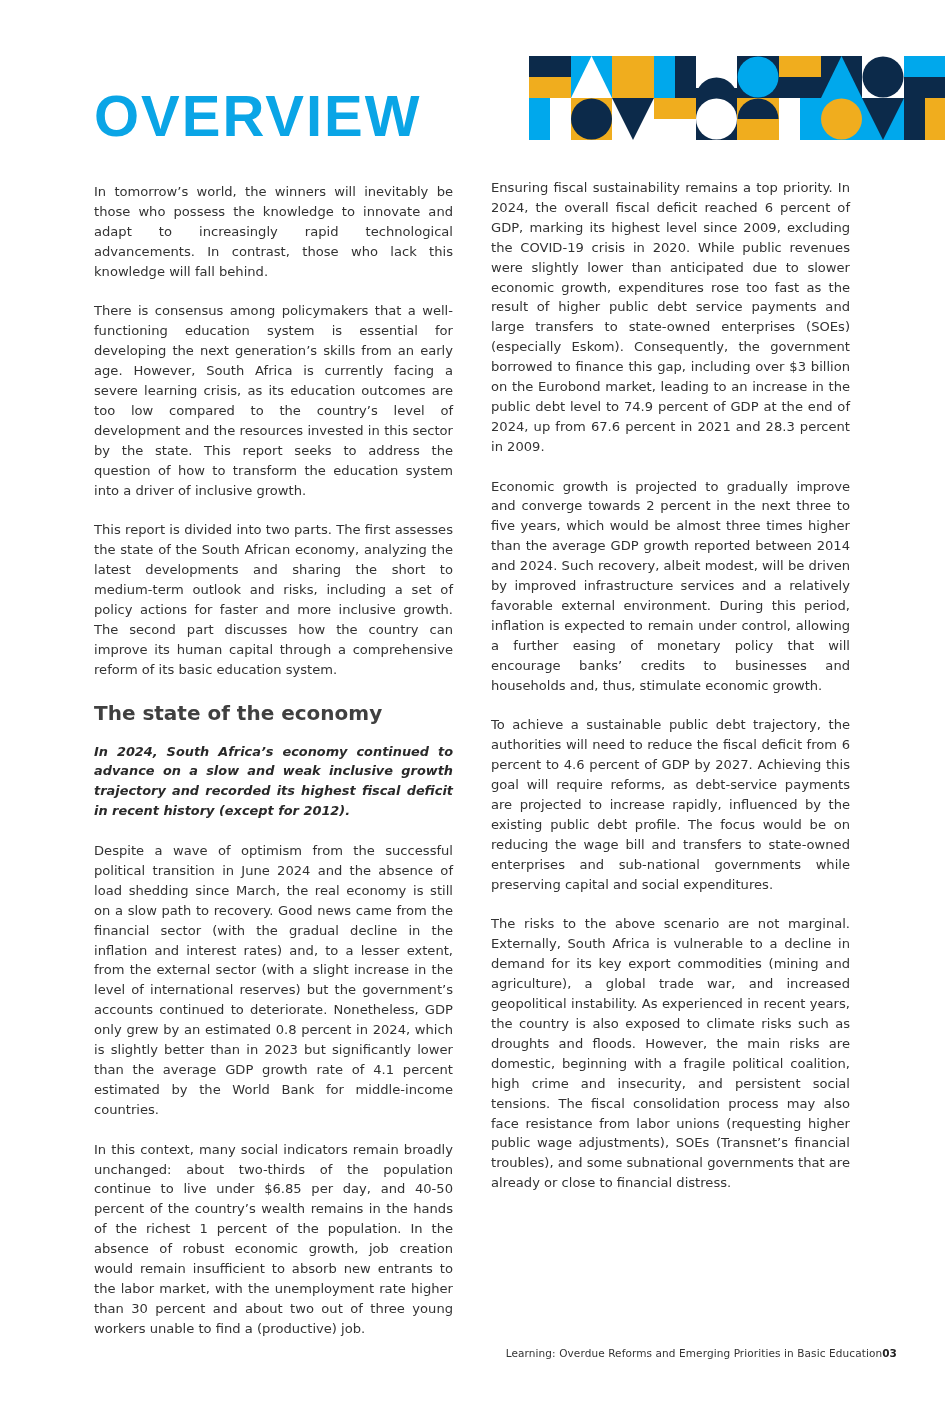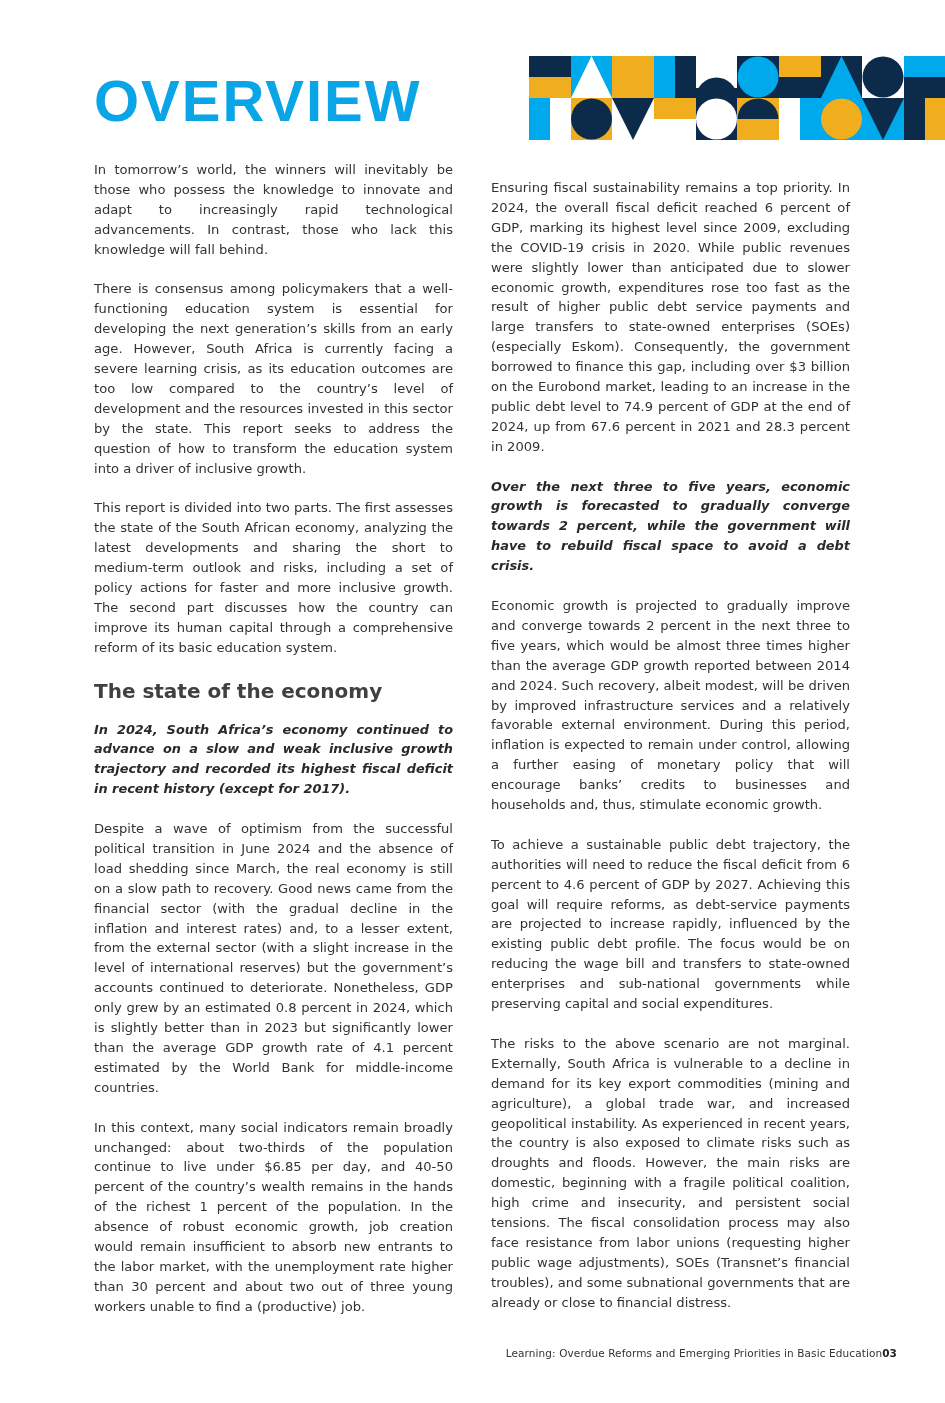--- a/index.html
+++ b/index.html
@@ -1,36 +1,36 @@
 <!DOCTYPE html>
 <html><head>
   <meta charset="utf-8">
   <style>
     * { margin: 0; padding: 0; box-sizing: border-box; }
     html, body { width: 945px; height: 1403px; background: #ffffff; overflow: hidden; }
     body { position: relative; font-family: "DejaVu Sans", sans-serif; color: #2b2b2b; }
 
     .title {
-      position: absolute; left: 94px; top: 69px;
+      position: absolute; left: 94px; top: 84px;
       font-family: "Liberation Sans", sans-serif;
       font-size: 58px; font-weight: 700; letter-spacing: 2px;
       color: #0aa5e6; line-height: 64px;
     }
 
     .pattern {
       position: absolute; left: 529px; top: 56px; width: 416px; height: 84px;
     }
     .pattern svg { display: block; width: 416px; height: 84px; }
 
     .col {
       position: absolute; width: 359px;
       font-size: 13.1px; line-height: 19.9px; color: #333333;
       text-align: justify;
     }
-    .col-left { left: 94px; top: 160px; }
+    .col-left { left: 94px; top: 182px; }
     .col-right { left: 491px; top: 178px; }
 
     .col p { margin-bottom: 19.9px; }
     .col p.lead {
       font-family: "DejaVu Sans", sans-serif; font-style: italic; font-weight: 700;
       color: #2a2a2a; font-size: 12.9px;
     }
     .section-heading {
       font-family: "DejaVu Sans", sans-serif;
       font-size: 20px; font-weight: 700; color: #404040;
@@ -113,28 +113,27 @@
     <rect x="375" y="42" width="21" height="42" fill="#0c2a4a"></rect>
     <rect x="396" y="42" width="20" height="42" fill="#f0ad1e"></rect>
   </svg>
 </div>
 
 <div class="col col-left">
   <p>In tomorrow’s world, the winners will inevitably be those who possess the knowledge to innovate and adapt to increasingly rapid technological advancements. In contrast, those who lack this knowledge will fall behind.</p>
   <p>There is consensus among policymakers that a well-functioning education system is essential for developing the next generation’s skills from an early age. However, South Africa is currently facing a severe learning crisis, as its education outcomes are too low compared to the country’s level of development and the resources invested in this sector by the state. This report seeks to address the question of how to transform the education system into a driver of inclusive growth.</p>
   <p>This report is divided into two parts. The first assesses the state of the South African economy, analyzing the latest developments and sharing the short to medium-term outlook and risks, including a set of policy actions for faster and more inclusive growth. The second part discusses how the country can improve its human capital through a comprehensive reform of its basic education system.</p>
   <h2 class="section-heading">The state of the economy</h2>
-  <p class="lead">In 2024, South Africa’s economy continued to advance on a slow and weak inclusive growth trajectory and recorded its highest fiscal deficit in recent history (except for 2017).</p>
+  <p class="lead">In 2024, South Africa’s economy continued to advance on a slow and weak inclusive growth trajectory and recorded its highest fiscal deficit in recent history (except for 2012).</p>
   <p>Despite a wave of optimism from the successful political transition in June 2024 and the absence of load shedding since March, the real economy is still on a slow path to recovery. Good news came from the financial sector (with the gradual decline in the inflation and interest rates) and, to a lesser extent, from the external sector (with a slight increase in the level of international reserves) but the government’s accounts continued to deteriorate. Nonetheless, GDP only grew by an estimated 0.8 percent in 2024, which is slightly better than in 2023 but significantly lower than the average GDP growth rate of 4.1 percent estimated by the World Bank for middle-income countries.</p>
   <p>In this context, many social indicators remain broadly unchanged: about two-thirds of the population continue to live under $6.85 per day, and 40-50 percent of the country’s wealth remains in the hands of the richest 1 percent of the population. In the absence of robust economic growth, job creation would remain insufficient to absorb new entrants to the labor market, with the unemployment rate higher than 30 percent and about two out of three young workers unable to find a (productive) job.</p>
 </div>
 
 <div class="col col-right">
   <p>Ensuring fiscal sustainability remains a top priority. In 2024, the overall fiscal deficit reached 6 percent of GDP, marking its highest level since 2009, excluding the COVID-19 crisis in 2020. While public revenues were slightly lower than anticipated due to slower economic growth, expenditures rose too fast as the result of higher public debt service payments and large transfers to state-owned enterprises (SOEs) (especially Eskom). Consequently, the government borrowed to finance this gap, including over $3 billion on the Eurobond market, leading to an increase in the public debt level to 74.9 percent of GDP at the end of 2024, up from 67.6 percent in 2021 and 28.3 percent in 2009.</p>
-  <p class="lead">Over the next three to five years, economic growth is forecasted to gradually converge towards 2 percent, while the government will have to rebuild fiscal space to avoid a debt crisis.</p>
   <p>Economic growth is projected to gradually improve and converge towards 2 percent in the next three to five years, which would be almost three times higher than the average GDP growth reported between 2014 and 2024. Such recovery, albeit modest, will be driven by improved infrastructure services and a relatively favorable external environment. During this period, inflation is expected to remain under control, allowing a further easing of monetary policy that will encourage banks’ credits to businesses and households and, thus, stimulate economic growth.</p>
   <p>To achieve a sustainable public debt trajectory, the authorities will need to reduce the fiscal deficit from 6 percent to 4.6 percent of GDP by 2027. Achieving this goal will require reforms, as debt-service payments are projected to increase rapidly, influenced by the existing public debt profile. The focus would be on reducing the wage bill and transfers to state-owned enterprises and sub-national governments while preserving capital and social expenditures.</p>
   <p>The risks to the above scenario are not marginal. Externally, South Africa is vulnerable to a decline in demand for its key export commodities (mining and agriculture), a global trade war, and increased geopolitical instability. As experienced in recent years, the country is also exposed to climate risks such as droughts and floods. However, the main risks are domestic, beginning with a fragile political coalition, high crime and insecurity, and persistent social tensions. The fiscal consolidation process may also face resistance from labor unions (requesting higher public wage adjustments), SOEs (Transnet’s financial troubles), and some subnational governments that are already or close to financial distress.</p>
 </div>
 
 <div class="footer">
   <span>Learning: Overdue Reforms and Emerging Priorities in Basic Education</span>
   <span class="page-num">03</span>
 </div>
 

